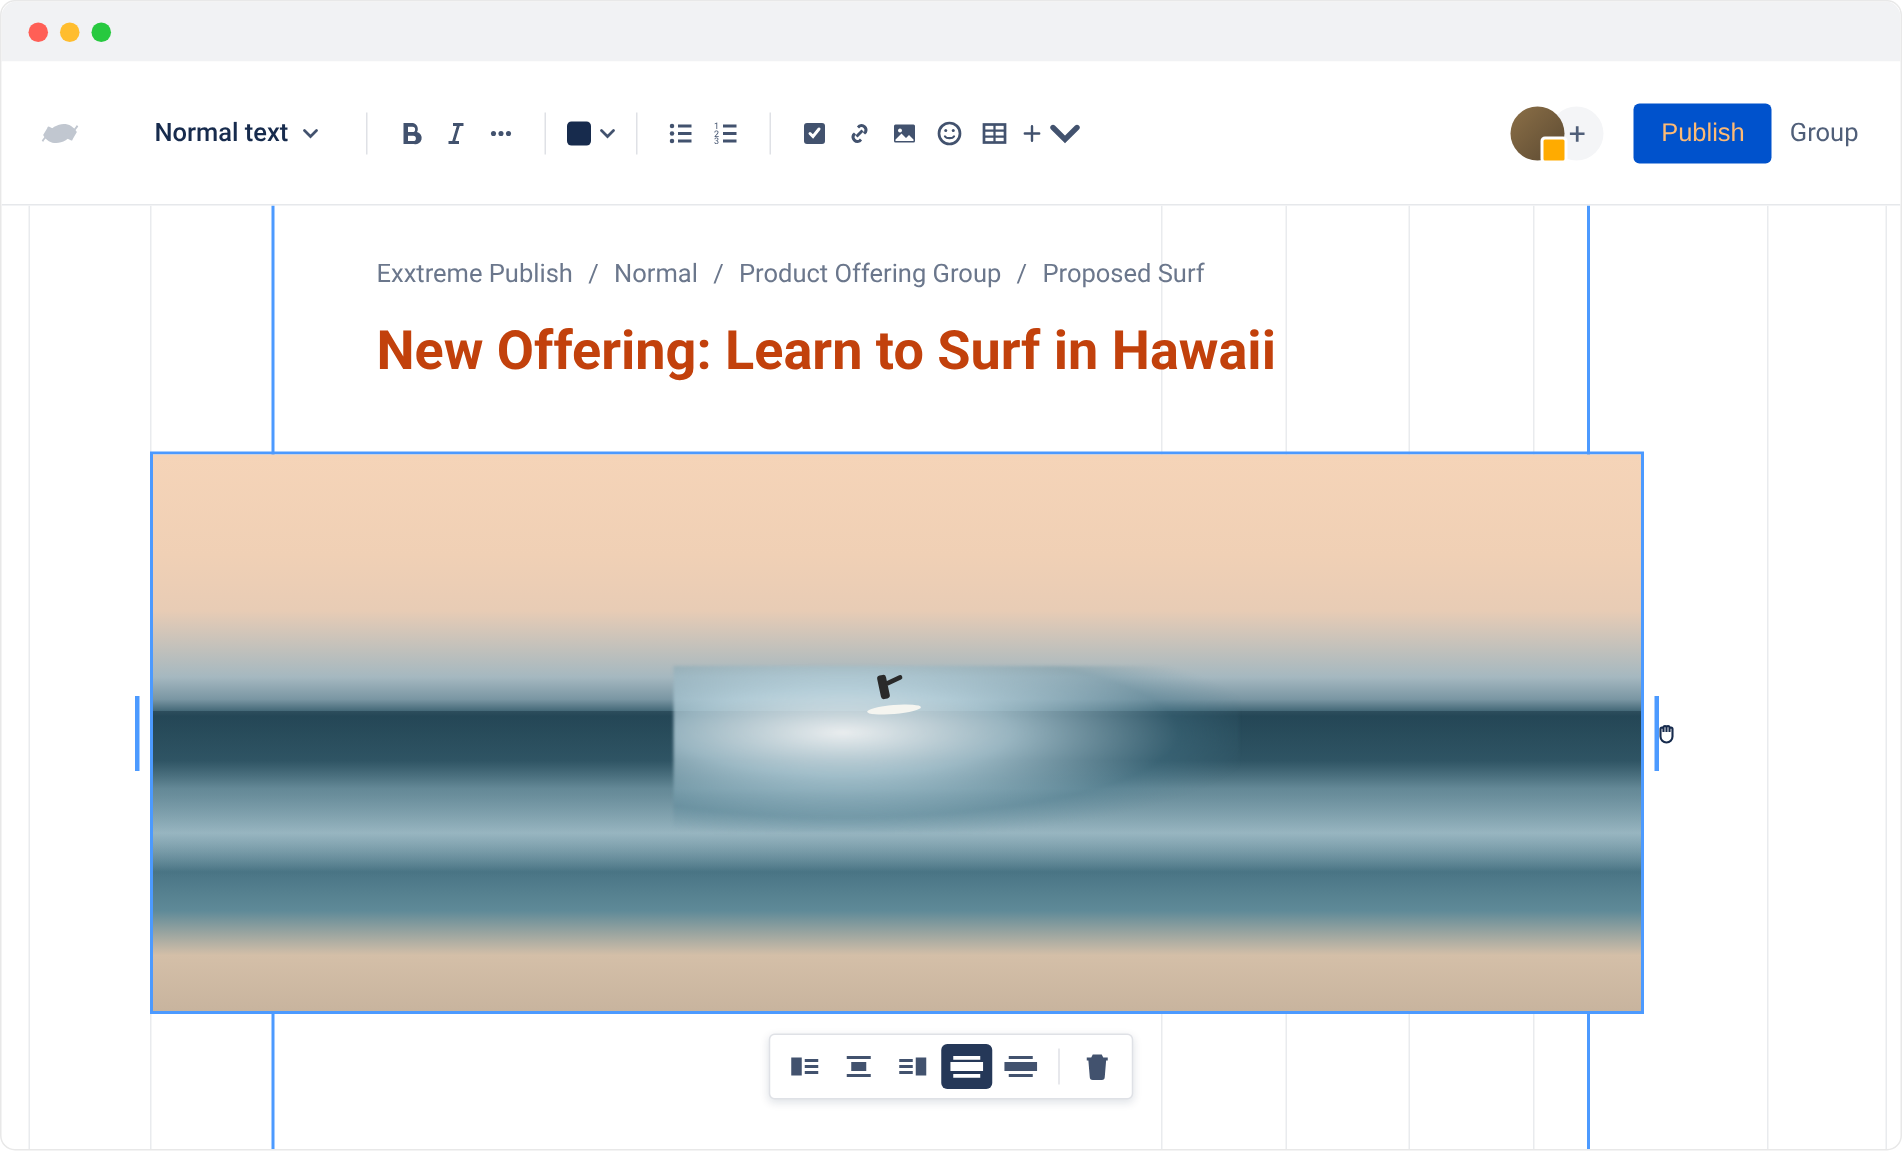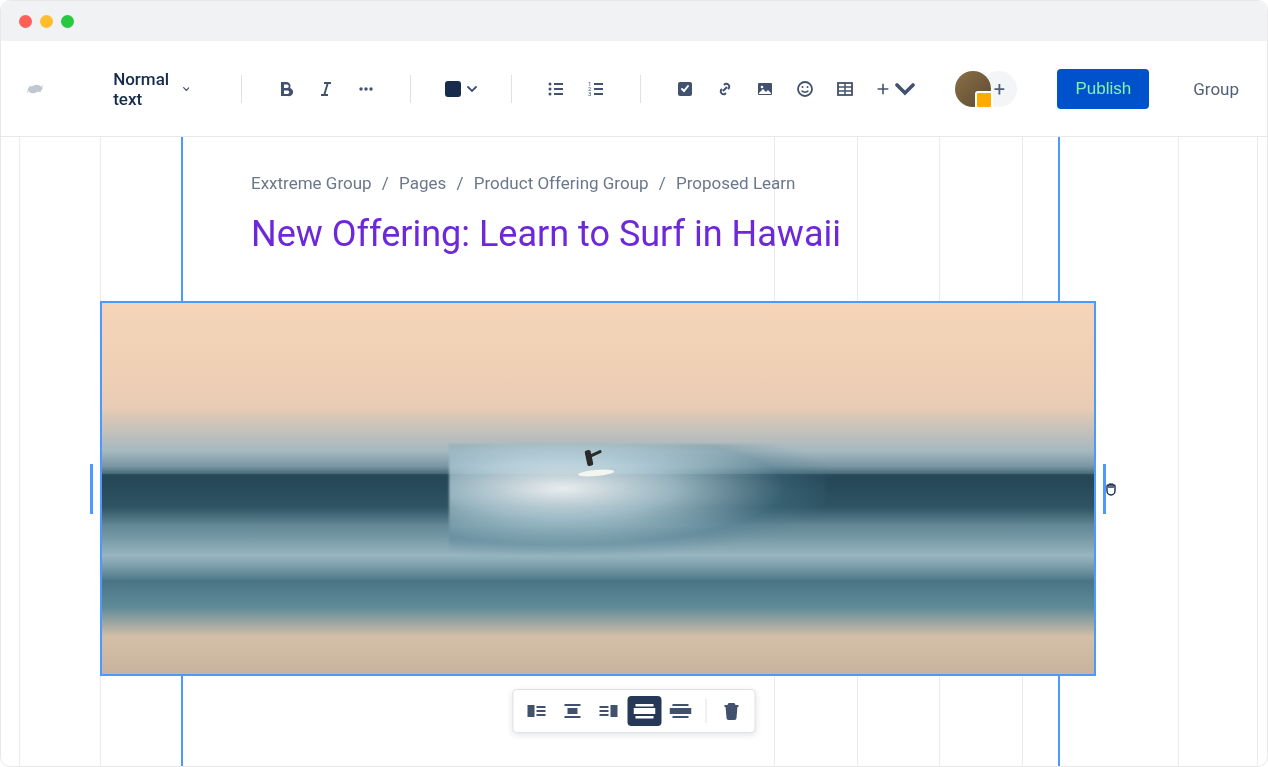--- a/index.html
+++ b/index.html
@@ -29,21 +29,20 @@
   .tl-green { background: #27c93f; }
 
   
   .toolbar {
     height: 96px;
     display: flex;
     align-items: center;
     padding: 0 28px 0 24px;
     border-bottom: 1px solid #e6e8eb;
     background: #fff;
-    gap: 20px;
   }
   .logo { width: 30px; height: 30px; margin-right: 48px; }
   .text-style-btn {
     display: flex; align-items: center; gap: 10px;
     color: #172b4d; font-size: 17px; font-weight: 500;
     cursor: pointer;
     margin-right: 18px;
   }
   .chevron-down { width: 10px; height: 10px; }
   .divider { width: 1px; height: 28px; background: #dfe1e6; margin: 0 14px; }
@@ -70,23 +69,23 @@
     width:14px;height:14px;border-radius:3px;background:#ffab00;
     border:2px solid #fff;
   }
   .avatar-plus {
     width: 36px; height: 36px; border-radius: 50%;
     background: #f4f5f7; display: flex; align-items: center; justify-content: center;
     margin-left: -10px; color: #505f79; font-size: 20px; font-weight: 400;
     cursor: pointer;
   }
   .publish-btn {
-    background: #0052cc; color: #86efac; font-size: 17px; font-weight: 500;
+    background: #0052cc; color: #fdba74; font-size: 17px; font-weight: 500;
     padding: 10px 18px; border-radius: 4px; border: none; cursor: pointer;
-    margin-right: 24px;
+    margin-right: 12px;
   }
   .close-btn {
     color: #505f79; font-size: 17px; font-weight: 400; cursor: pointer;
   }
 
   
   .canvas {
     position: relative;
     height: calc(767px - 40px - 96px);
     overflow: hidden;
@@ -102,21 +101,21 @@
     left: 180px; right: 207px; top: 0; bottom: 0;
     border-left: 2px solid #4c9aff;
     border-right: 2px solid #4c9aff;
     padding: 36px 68px 0 68px;
   }
   .breadcrumb {
     color: #6b778c; font-size: 17px; margin-bottom: 20px;
   }
   .breadcrumb .sep { margin: 0 6px; color: #6b778c; }
   .page-title {
-    color: #6d28d9; font-size: 36px; font-weight: 400; line-height: 1.2;
+    color: #c2410c; font-size: 36px; font-weight: 700; line-height: 1.2;
     margin-bottom: 28px;
   }
   .image-block {
     position: absolute;
     left: 99px; top: 164px;
     width: 996px; height: 375px;
     border: 2px solid #4c9aff;
   }
   .image-inner {
     width: 100%; height: 100%;
@@ -315,27 +314,27 @@
     <div class="col" style="left:773px"></div>
     <div class="col" style="left:856px"></div>
     <div class="col" style="left:938px"></div>
     <div class="col" style="left:1021px"></div>
     <div class="col" style="left:1177px"></div>
     <div class="col" style="left:1256px"></div>
   </div>
 
   <div class="content-col">
     <div class="breadcrumb">
-      <span>Exxtreme Group</span>
+      <span>Exxtreme Publish</span>
       <span class="sep">/</span>
-      <span>Pages</span>
+      <span>Normal</span>
       <span class="sep">/</span>
       <span>Product Offering Group</span>
       <span class="sep">/</span>
-      <span>Proposed Learn</span>
+      <span>Proposed Surf</span>
     </div>
     <h1 class="page-title">New Offering: Learn to Surf in Hawaii</h1>
   </div>
 
   <div class="image-block">
     <div class="image-inner">
       <div class="wave-dark"></div>
       <div class="wave-crest"></div>
       <div class="surfer">
           <div class="board"></div>

